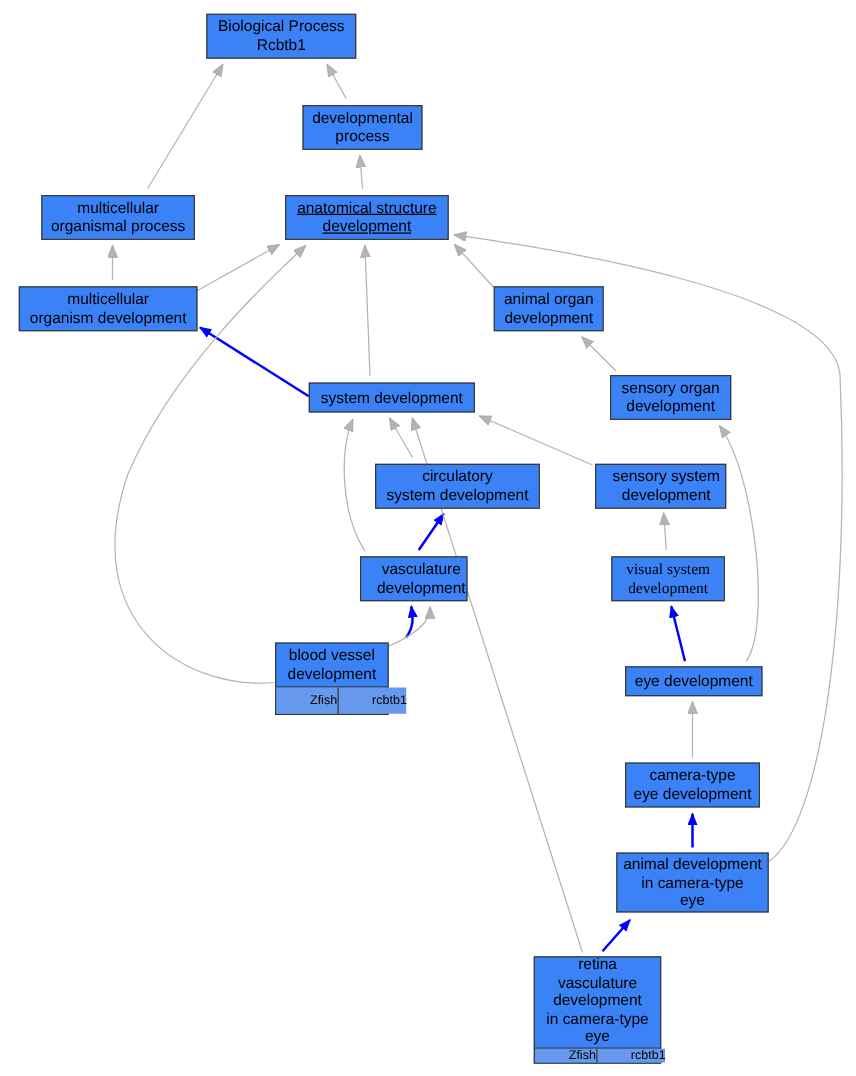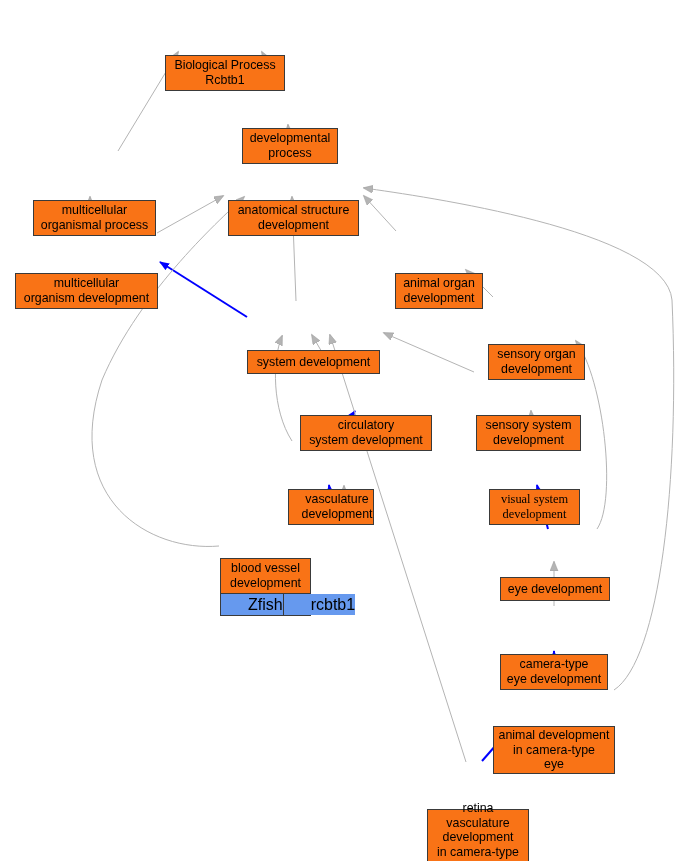--- a/index.html
+++ b/index.html
@@ -1,25 +1,25 @@
 <!DOCTYPE html>
 <html><head>
 <meta charset="utf-8">
 <style>
   html,body{margin:0;padding:0;background:#ffffff;}
   body{width:685px;height:861px;font-family:"Liberation Sans",sans-serif;}
   #stage{position:relative;width:685px;height:861px;overflow:hidden;background:#fff;}
   svg.edges{position:absolute;left:0;top:0;width:685px;height:861px;}
-  .node{position:absolute;box-sizing:border-box;background:#f97316;border:1.5px solid #3a3a3a;
-        display:flex;flex-direction:column;margin-top:44px;}
+  .node{position:absolute;box-sizing:border-box;background:#3b82f6;border:1.5px solid #3a3a3a;
+        display:flex;flex-direction:column;}
   .node .title{flex:1;display:flex;align-items:center;justify-content:center;
         text-align:center;font-size:12.4px;line-height:14.6px;color:#000;padding:1px 4px;white-space:pre-line;}
   .node .gene-row{display:flex;border-top:1.5px solid #3a3a3a;height:21px;}
   .node .gene-cell{flex:1;display:flex;align-items:center;justify-content:center;
-        background:#6699ee;font-size:16px;color:#000;padding-left:27px;}
+        background:#6699ee;font-size:10px;color:#000;padding-left:27px;}
   .node .gene-cell + .gene-cell{border-left:1.5px solid #3a3a3a;}
 </style>
 </head>
 <body>
 
 <div id="stage">
   <svg class="edges" viewBox="0 0 685 861">
     <defs>
       <marker id="arrowGray" markerWidth="11" markerHeight="11" refX="9" refY="4" orient="auto" markerUnits="userSpaceOnUse">
         <path d="M0,0 L10,4 L0,8 z" fill="#b4b4b4" stroke="#9a9a9a" stroke-width="0.5"></path>
@@ -61,21 +61,21 @@
 Rcbtb1</div>
       </div>
       <div class="node" style="left: 242px; top: 84px; width: 96px; height: 36px;">
         <div class="title">developmental
 process</div>
       </div>
       <div class="node" style="left: 33px; top: 156px; width: 123px; height: 36px;">
         <div class="title">multicellular
 organismal process</div>
       </div>
-      <div class="node" style="left: 228px; top: 156px; width: 131px; height: 36px;">
+      <div class="node" style="left: 228px; top: 156px; width: 131px; height: 36px; text-decoration: underline;">
         <div class="title">anatomical structure
 development</div>
       </div>
       <div class="node" style="left: 395px; top: 229px; width: 88px; height: 36px;">
         <div class="title">animal organ
 development</div>
       </div>
       <div class="node" style="left: 15px; top: 229px; width: 143px; height: 36px;">
         <div class="title">multicellular
 organism development</div>
@@ -84,21 +84,21 @@
         <div class="title">sensory organ
 development</div>
       </div>
       <div class="node" style="left: 247px; top: 306px; width: 133px; height: 24px;">
         <div class="title">system development</div>
       </div>
       <div class="node" style="left: 300px; top: 371px; width: 132px; height: 36px;">
         <div class="title">circulatory
 system development</div>
       </div>
-      <div class="node" style="left: 476px; top: 371px; width: 105px; height: 36px;">
+      <div class="node" style="left: 476px; top: 371px; width: 105px; height: 36px; align-items: flex-end;">
         <div class="title">sensory system
 development</div>
       </div>
       <div class="node" style="left: 288px; top: 445px; width: 86px; height: 36px; padding-left: 12px;">
         <div class="title">vasculature
 development</div>
       </div>
       <div class="node" style="left: 489px; top: 445px; width: 91px; height: 36px; font-family: Liberation Serif, serif;">
         <div class="title">visual system
 development</div>

